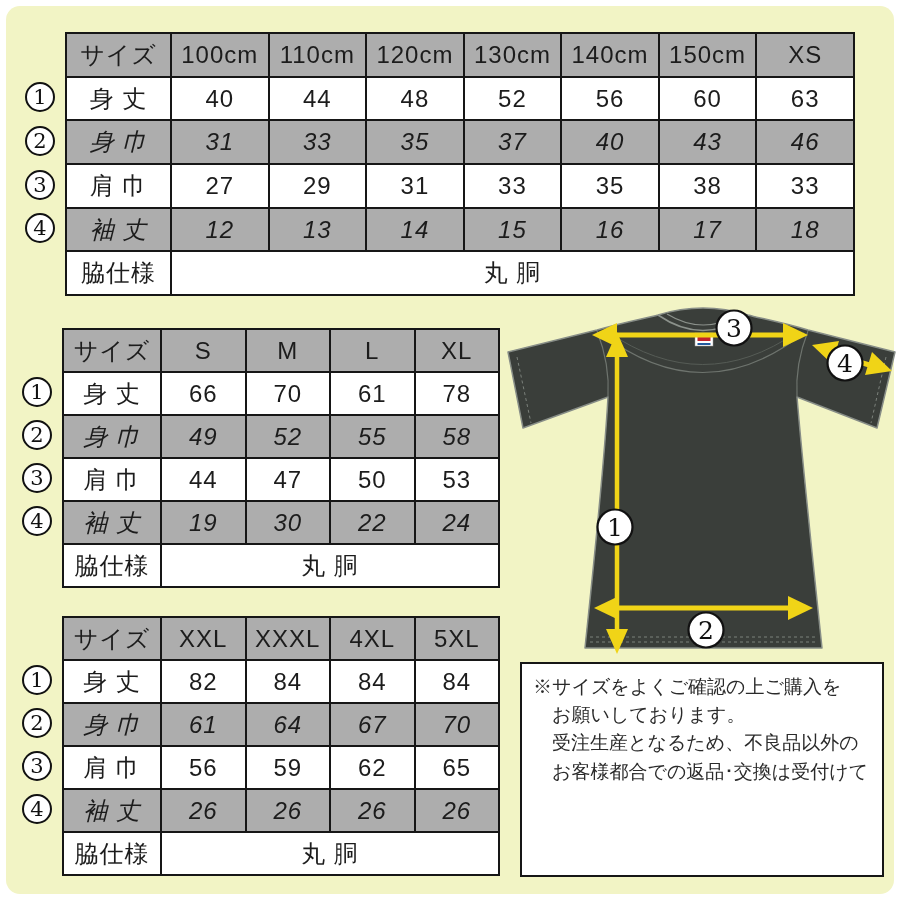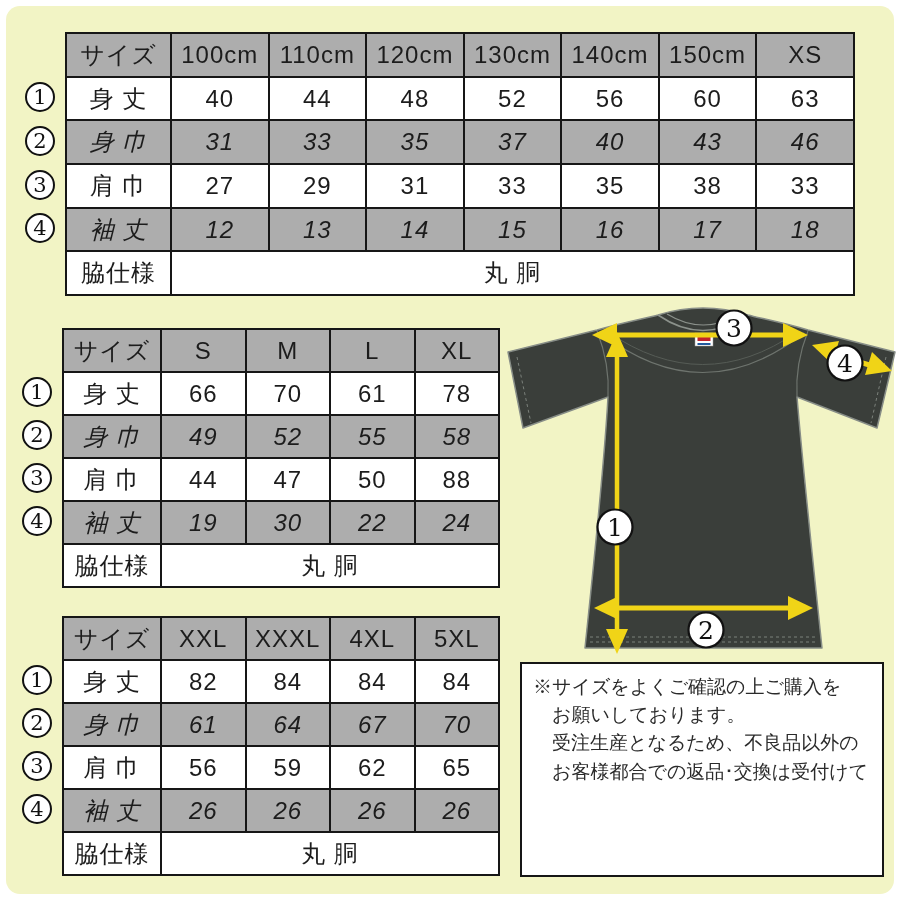--- a/index.html
+++ b/index.html
@@ -118,21 +118,21 @@
           <td>49</td>
           <td>52</td>
           <td>55</td>
           <td>58</td>
         </tr>
         <tr class="">
           <td>肩 巾</td>
           <td>44</td>
           <td>47</td>
           <td>50</td>
-          <td>88</td>
+          <td>53</td>
         </tr>
         <tr class="g">
           <td>袖 丈</td>
           <td>19</td>
           <td>30</td>
           <td>22</td>
           <td>24</td>
         </tr>
         <tr>
           <td>脇仕様</td>

